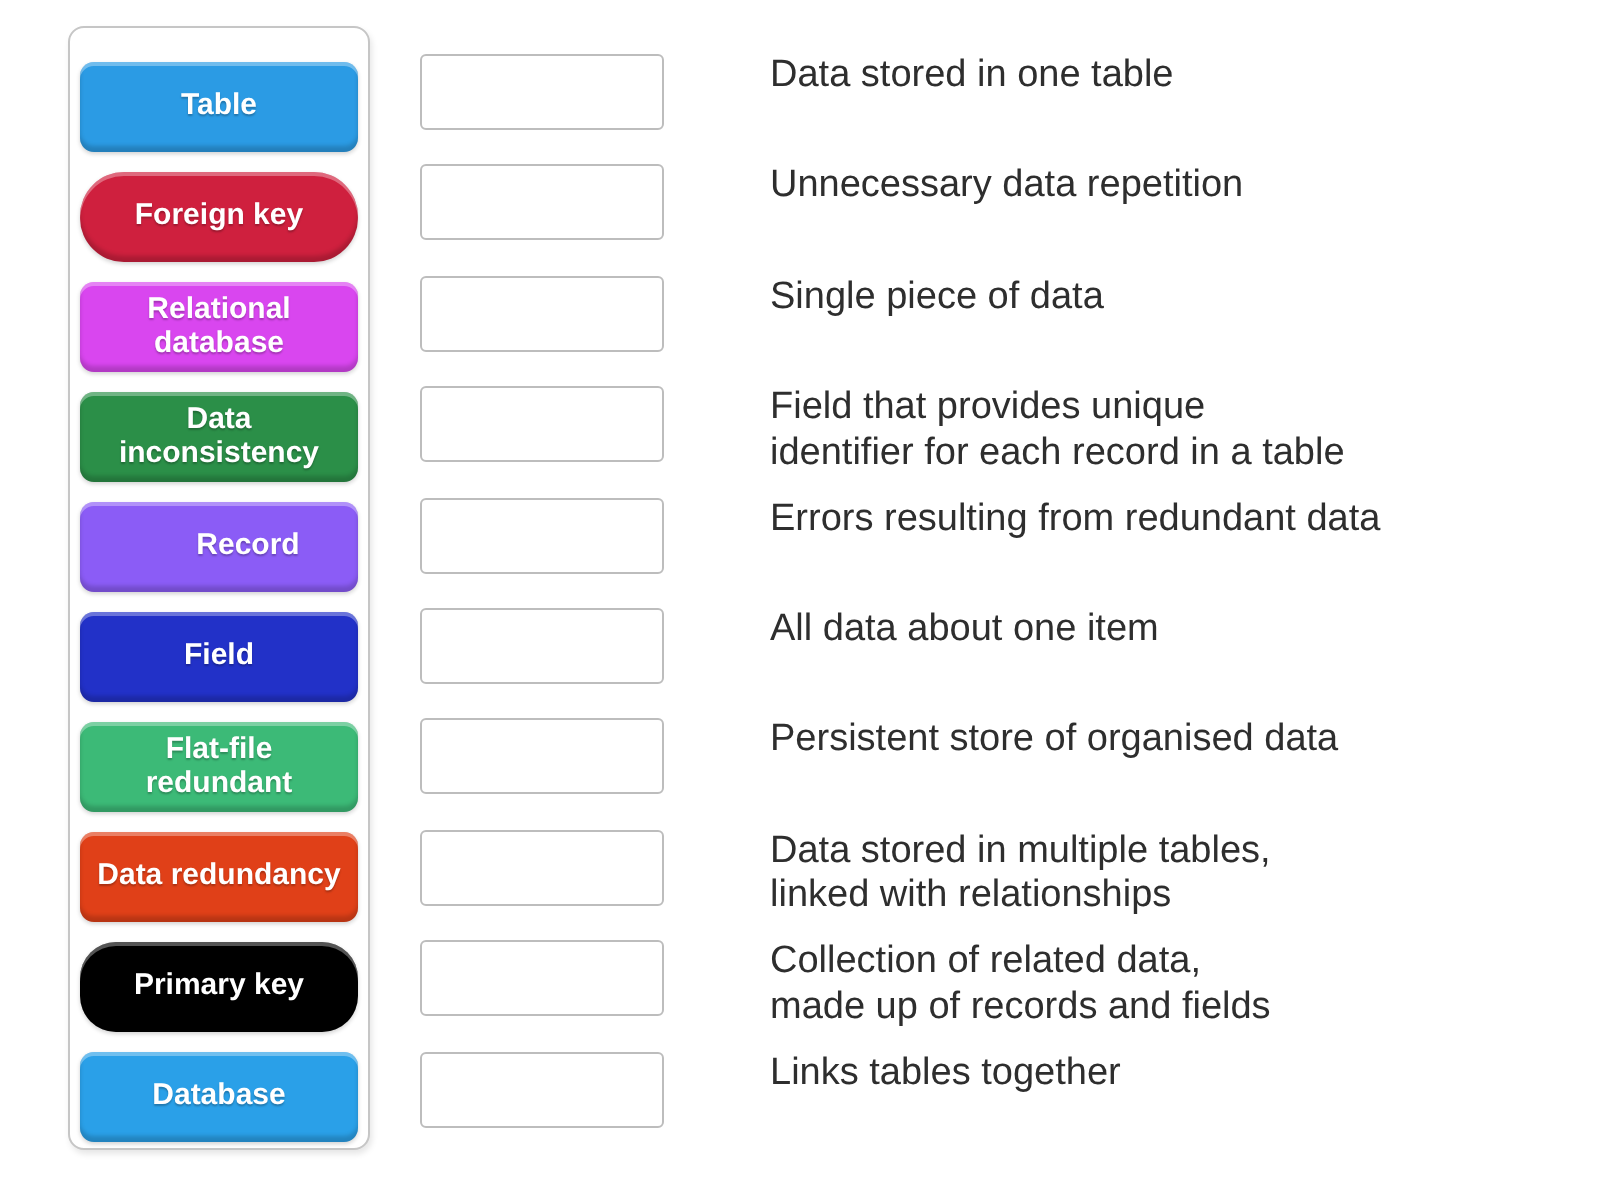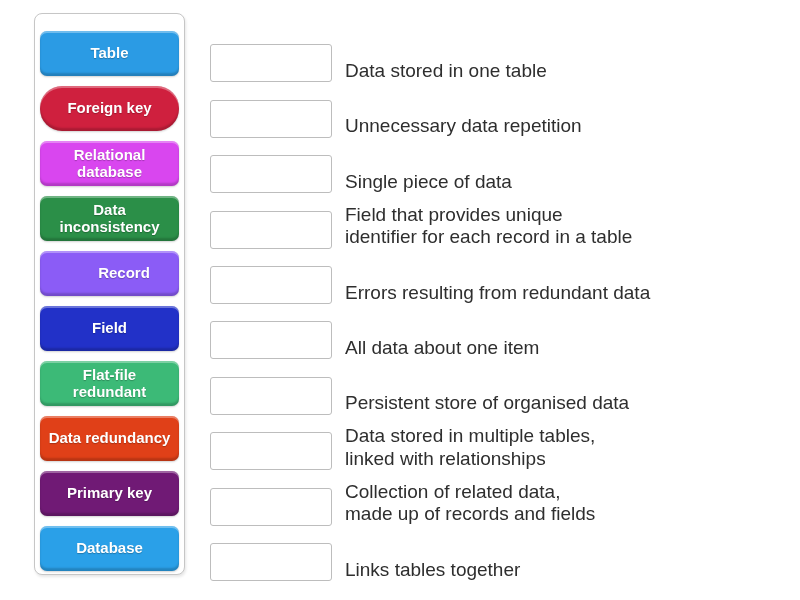--- a/index.html
+++ b/index.html
@@ -57,21 +57,22 @@
   }
   .rows {
     position: absolute;
     left: 210px;
     top: 27px;
     width: 580px;
   }
   .row {
     height: 55.4px;
     display: flex;
-    align-items: flex-end;
+    align-items: flex-start;
+    gap: 40px;
   }
   .slot {
     width: 122px;
     min-width: 122px;
     height: 38px;
     background: #ffffff;
     border: 1px solid #bdbdbd;
     border-radius: 3px;
     box-sizing: border-box;
     cursor: pointer;
@@ -93,21 +94,21 @@
 
   <div class="tiles">
     <div class="tile" style="background-color: rgb(43, 155, 228);">Table</div>
     <div class="tile" style="background-color: rgb(207, 32, 62); border-radius: 22px;">Foreign key</div>
     <div class="tile" style="background-color: #d946ef;">Relational database</div>
     <div class="tile" style="background-color: rgb(43, 143, 72);">Data inconsistency</div>
     <div class="tile" style="background-color: #8b5cf6; padding-left: 35px;">Record</div>
     <div class="tile" style="background-color: rgb(34, 49, 200);">Field</div>
     <div class="tile" style="background-color: rgb(60, 186, 119);">Flat-file redundant</div>
     <div class="tile" style="background-color: rgb(224, 64, 24);">Data redundancy</div>
-    <div class="tile" style="background-color: #701a75;">Primary key</div>
+    <div class="tile" style="background-color: #000000; border-radius: 18px;">Primary key</div>
     <div class="tile" style="background-color: rgb(42, 160, 232);">Database</div>
   </div>
 
   <div class="rows">
     <div class="row">
       <div class="slot"></div>
       <div class="def">Data stored in one table</div>
     </div>
     <div class="row">
       <div class="slot"></div>

